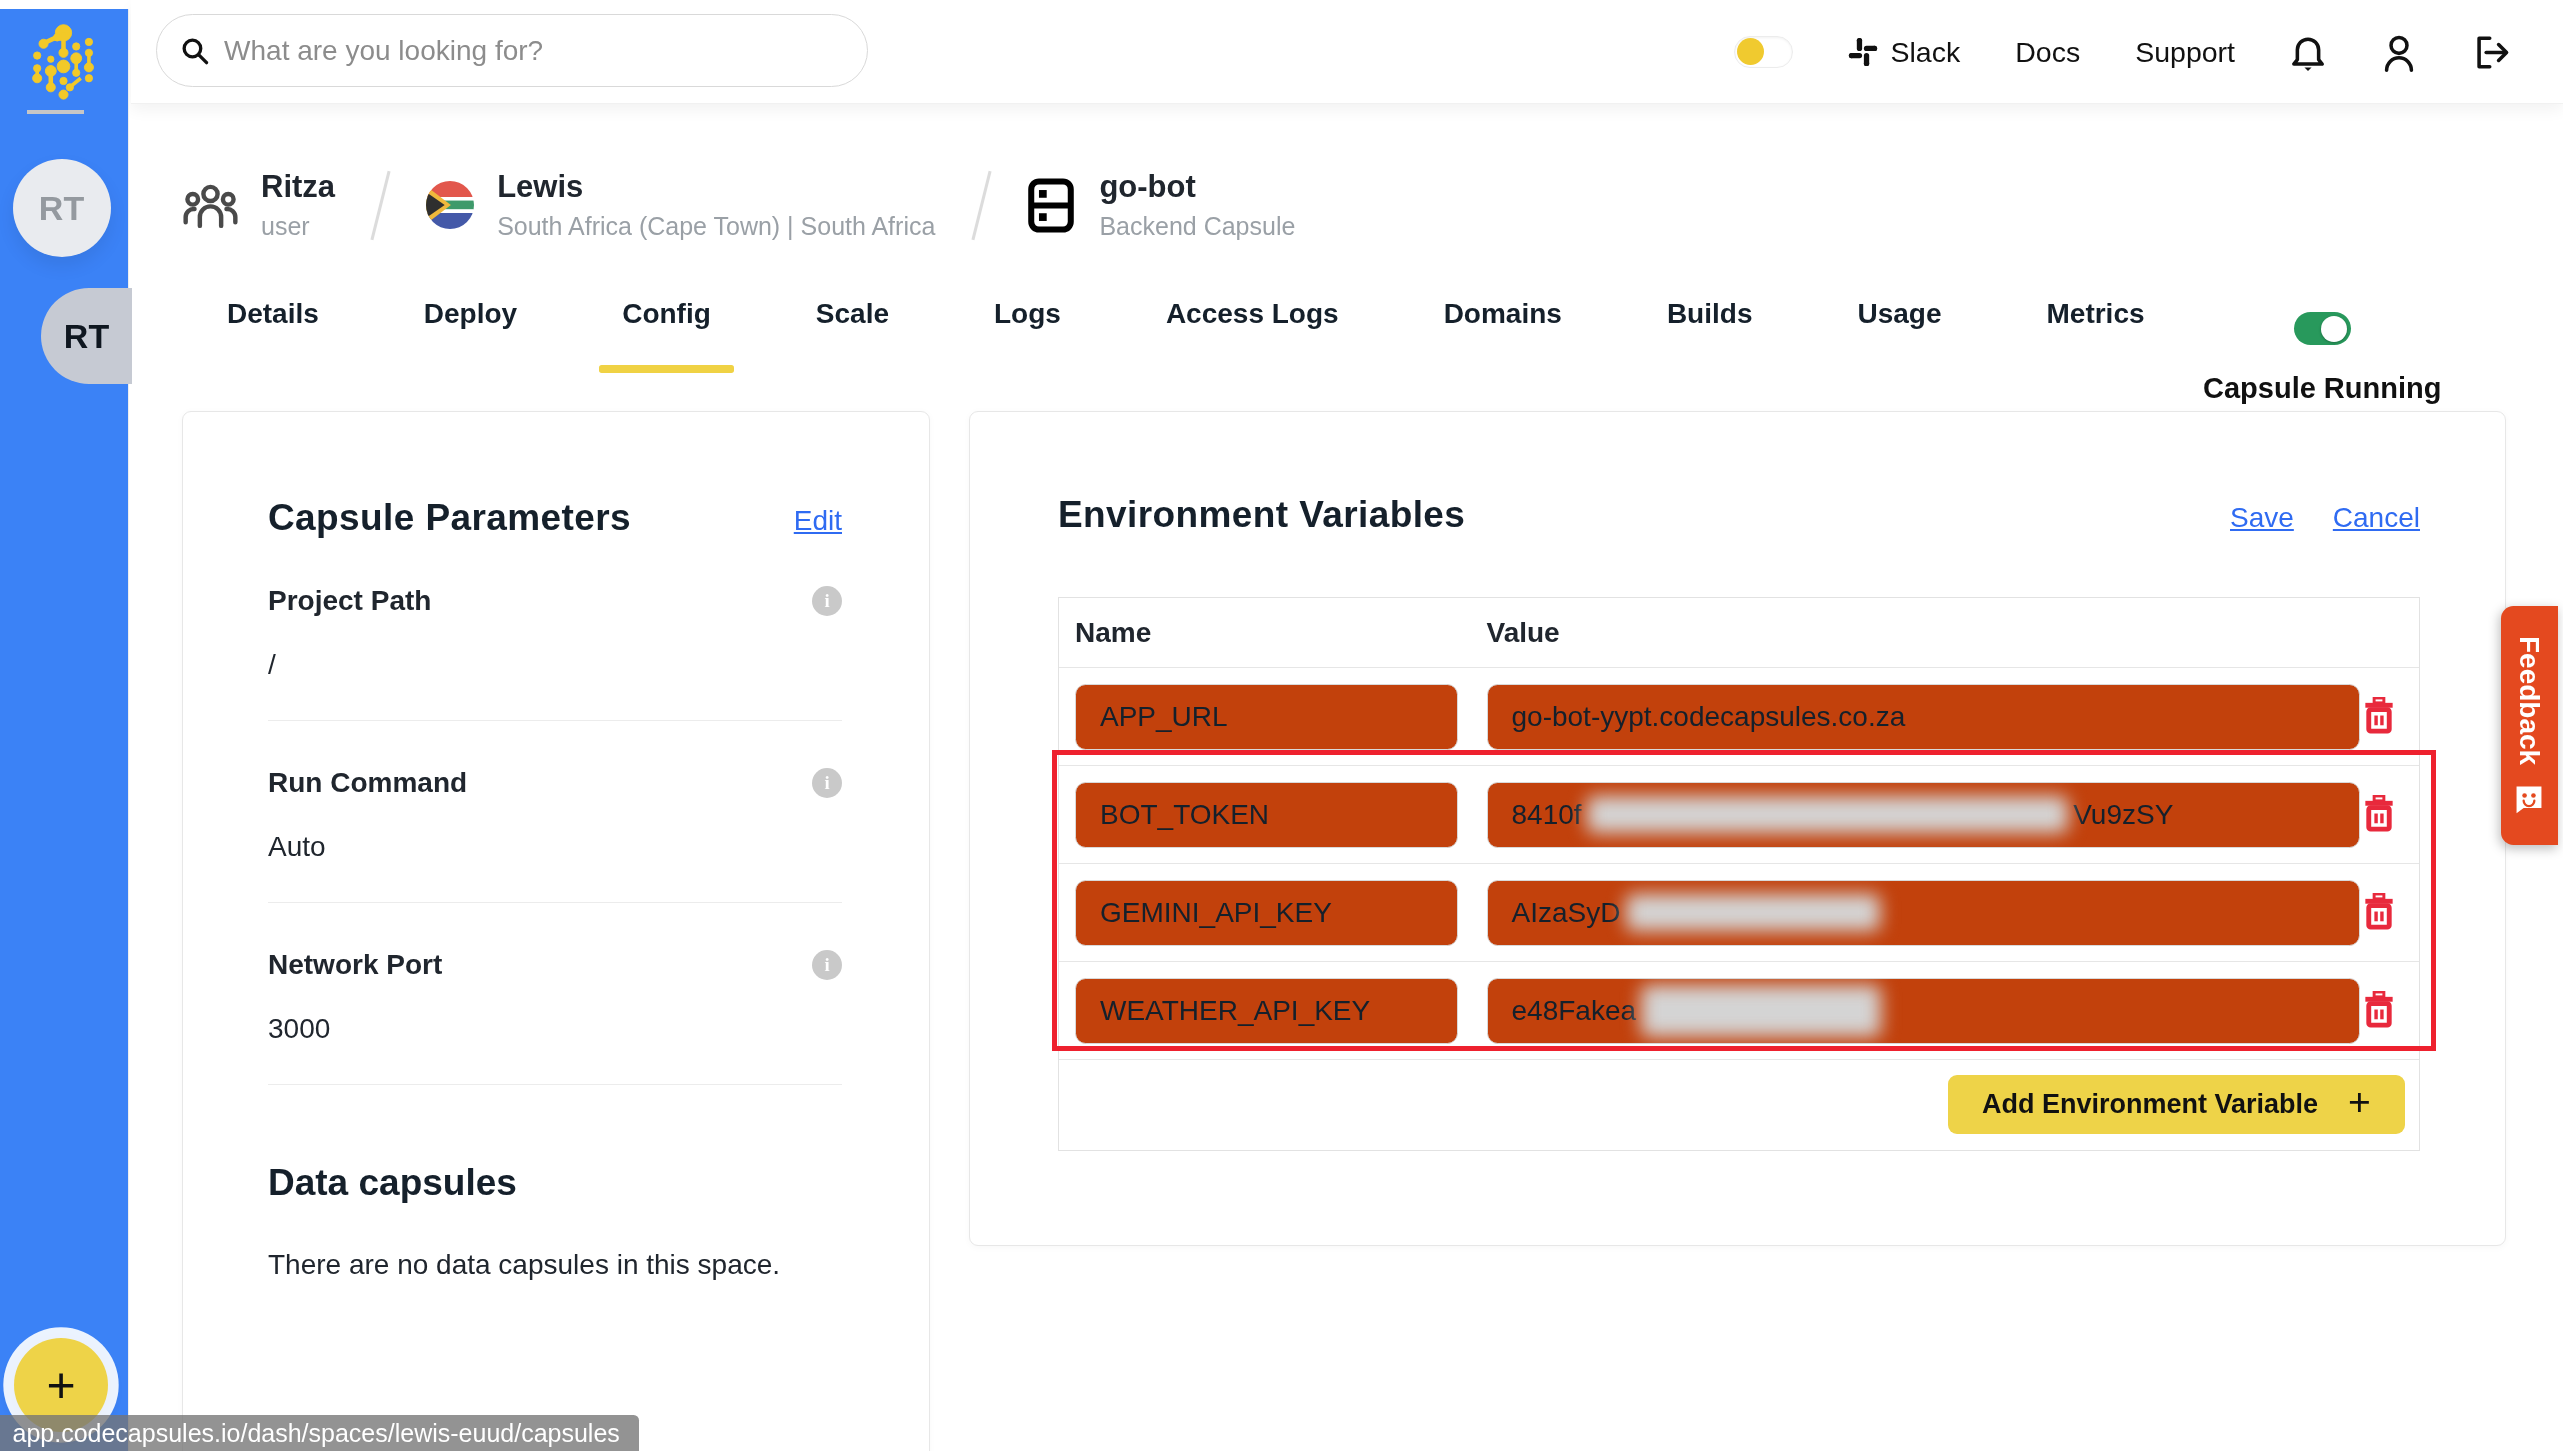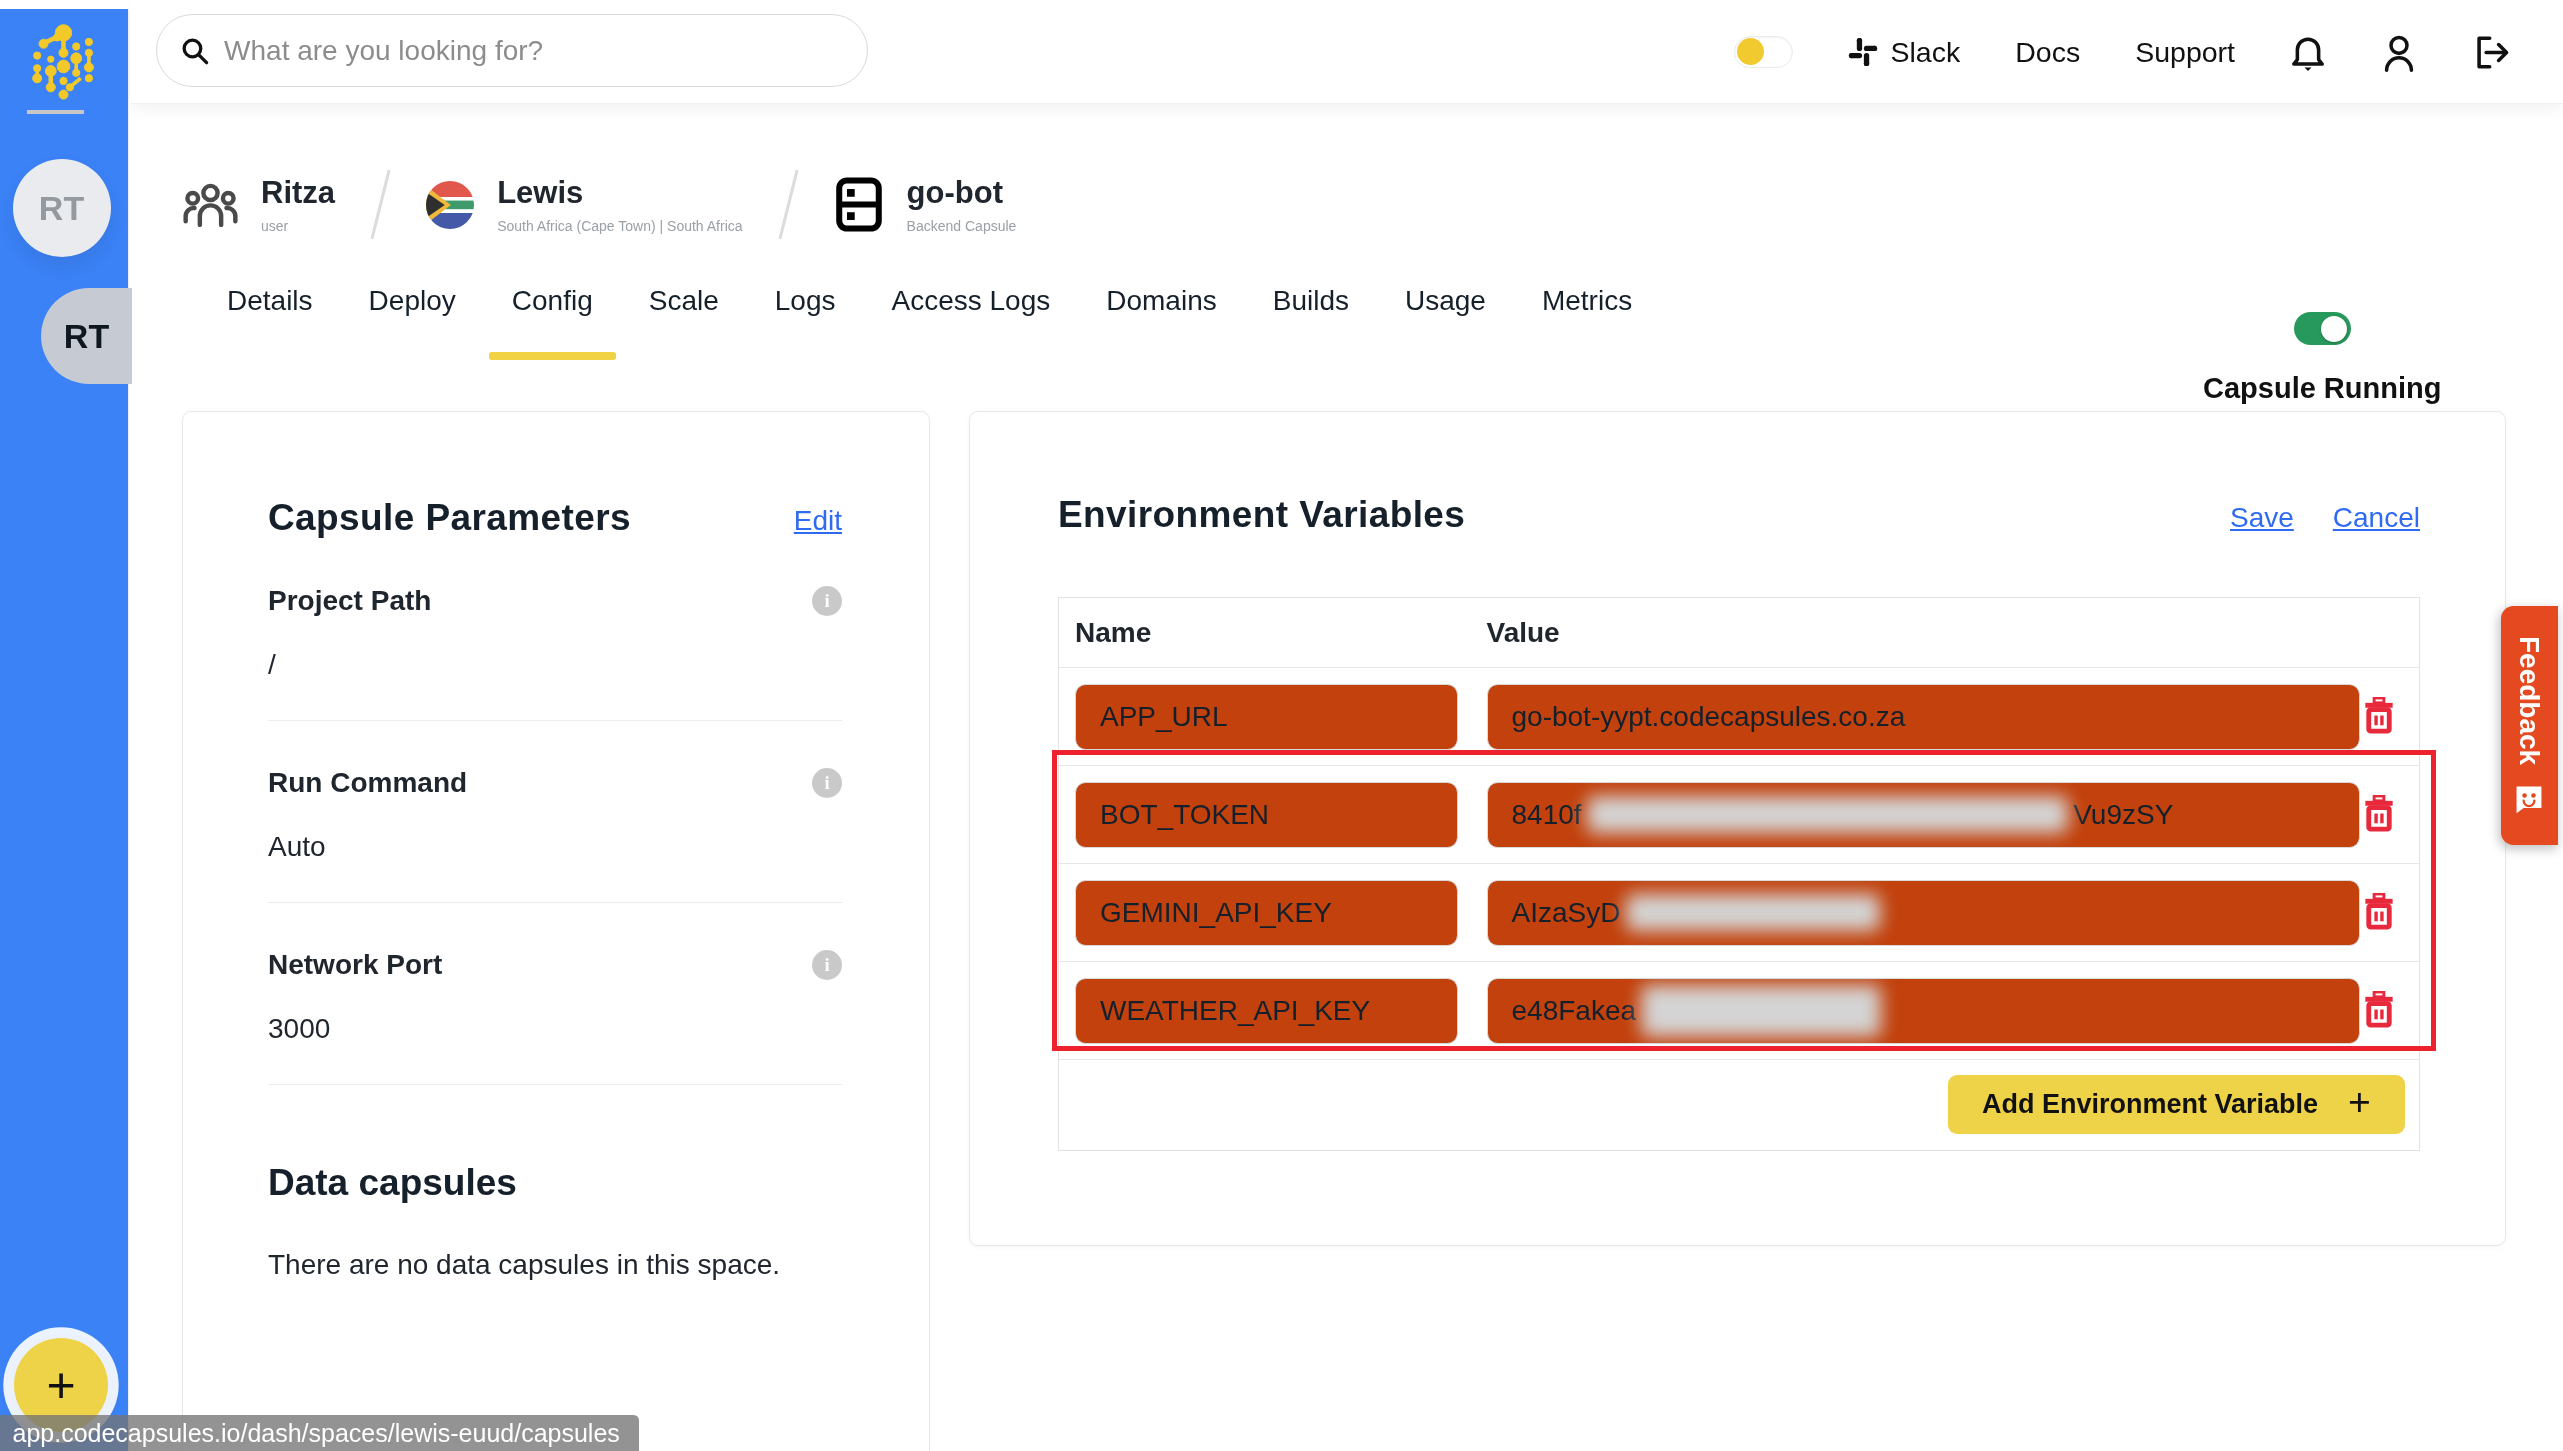--- a/index.html
+++ b/index.html
@@ -36,26 +36,26 @@
   .theme-toggle .knob { position:absolute; left:1.8px; top:0.9px; width:27px; height:27px;
     border-radius:50%; background:#f0ca2f; }
   .top-link { display:flex; align-items:center; gap:12.5px; font-size:28.5px; font-weight:500;
     color:#111; cursor:pointer; white-space:nowrap; }
   .icon-btn { cursor:pointer; display:flex; align-items:center; }
   
   .breadcrumb { position:absolute; left:183px; top:169px; display:flex; align-items:center;
     gap:30px; z-index:2; }
   .crumb { display:flex; align-items:center; gap:23px; cursor:pointer; }
   .crumb-title { font-size:31px; font-weight:bold; color:#20262e; margin-bottom:7.1px; }
-  .crumb-sub { font-size:14px; font-weight:500; color:#9aa0a6; }
+  .crumb-sub { font-size:25px; font-weight:500; color:#9aa0a6; }
   .crumb-sep { width:2.7px; height:71px; background:#dcdcdc; transform:rotate(14deg); margin:0 14.2px; }
   .flag-wrap { width:48px; height:48px; border-radius:50%; overflow:hidden; flex:none; }
   
-  .tabs { position:absolute; left:227px; top:285px; display:flex; gap:56px;
-    font-size:28px; font-weight:400; color:#15202b; z-index:2; }
+  .tabs { position:absolute; left:227px; top:298px; display:flex; gap:105px;
+    font-size:28px; font-weight:700; color:#15202b; z-index:2; }
   .tab { position:relative; cursor:pointer; padding-bottom:9px; white-space:nowrap; }
   .tab.active::after { content:""; position:absolute; left:-23px; right:-23px; bottom:-34px;
     height:8px; background:#f0d244; border-radius:2.7px; }
   .capsule-running { position:absolute; left:2203px; top:312px; display:flex;
     align-items:center; gap:27px; z-index:2;flex-direction:column; }
   .toggle-on { width:57px; height:33px; border-radius:17px; background:#28995c;
     position:relative; cursor:pointer; flex:none; }
   .toggle-on .knob { position:absolute; right:3.6px; top:3.6px; width:26px; height:26px;
     border-radius:50%; background:#fff; box-shadow:0 0.9px 2.7px rgba(0,0,0,.3); }
   .capsule-running-label { font-size:29px; font-weight:600; color:#111; }

